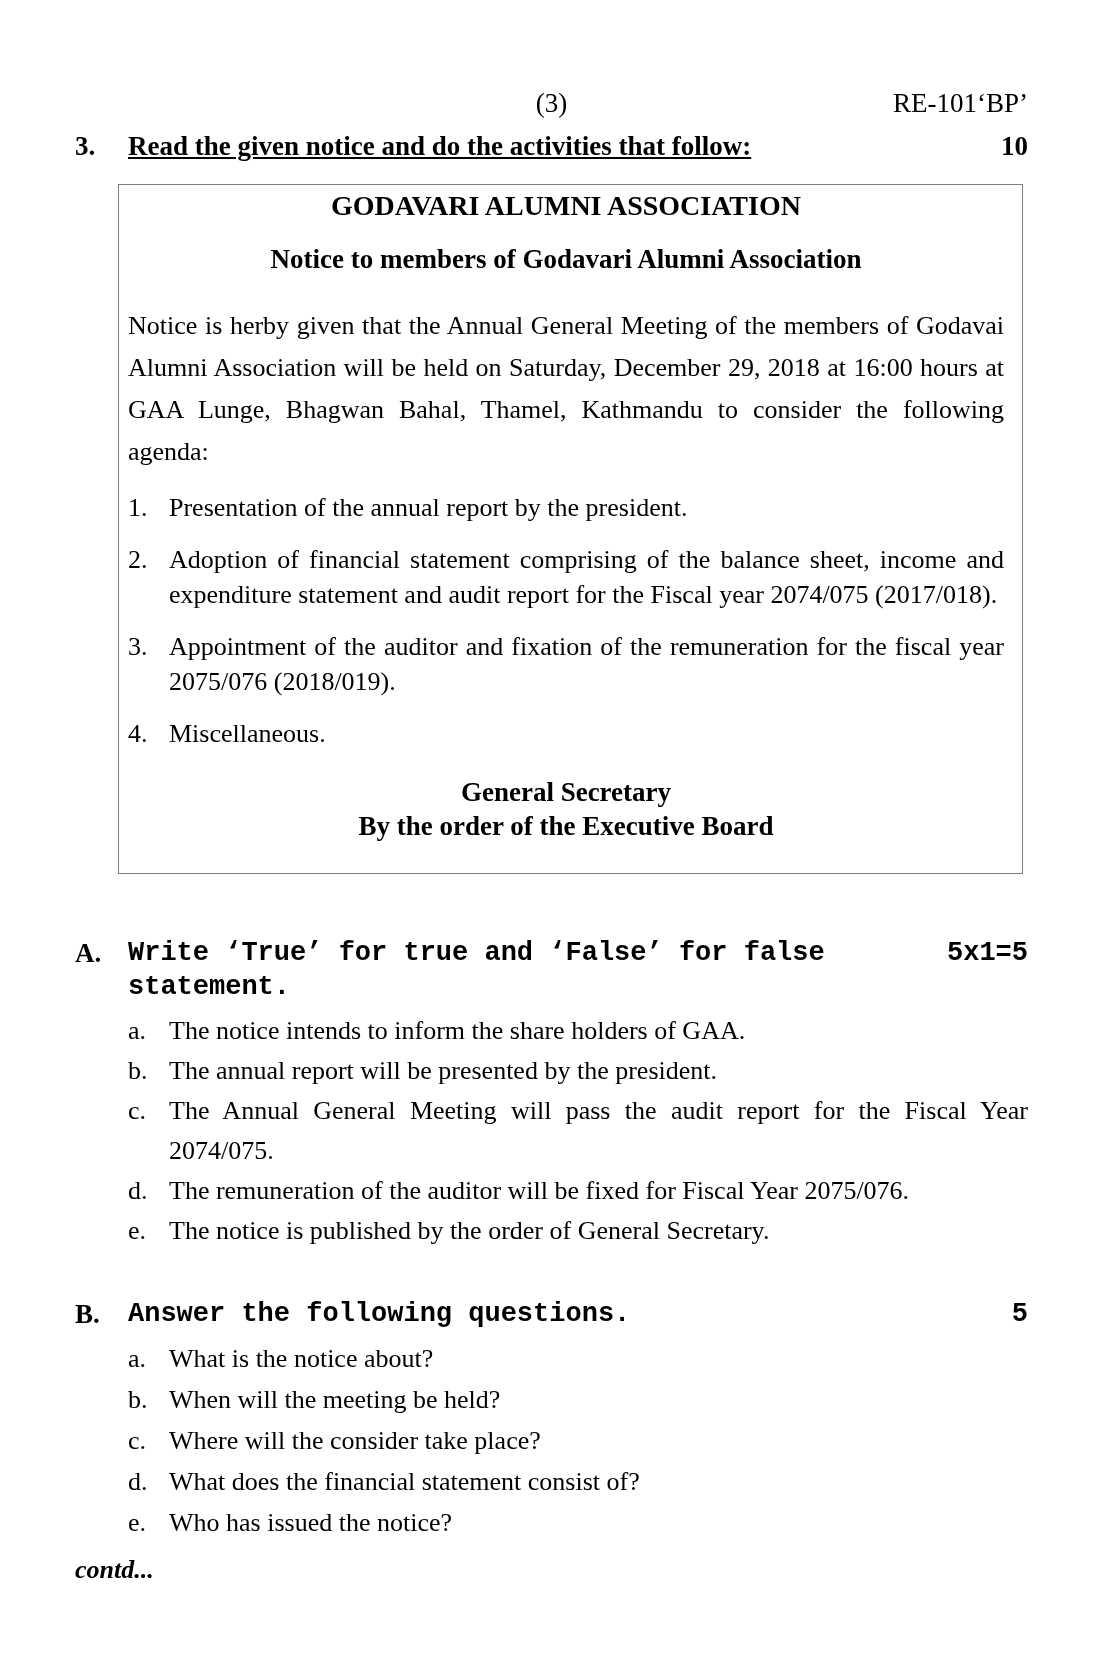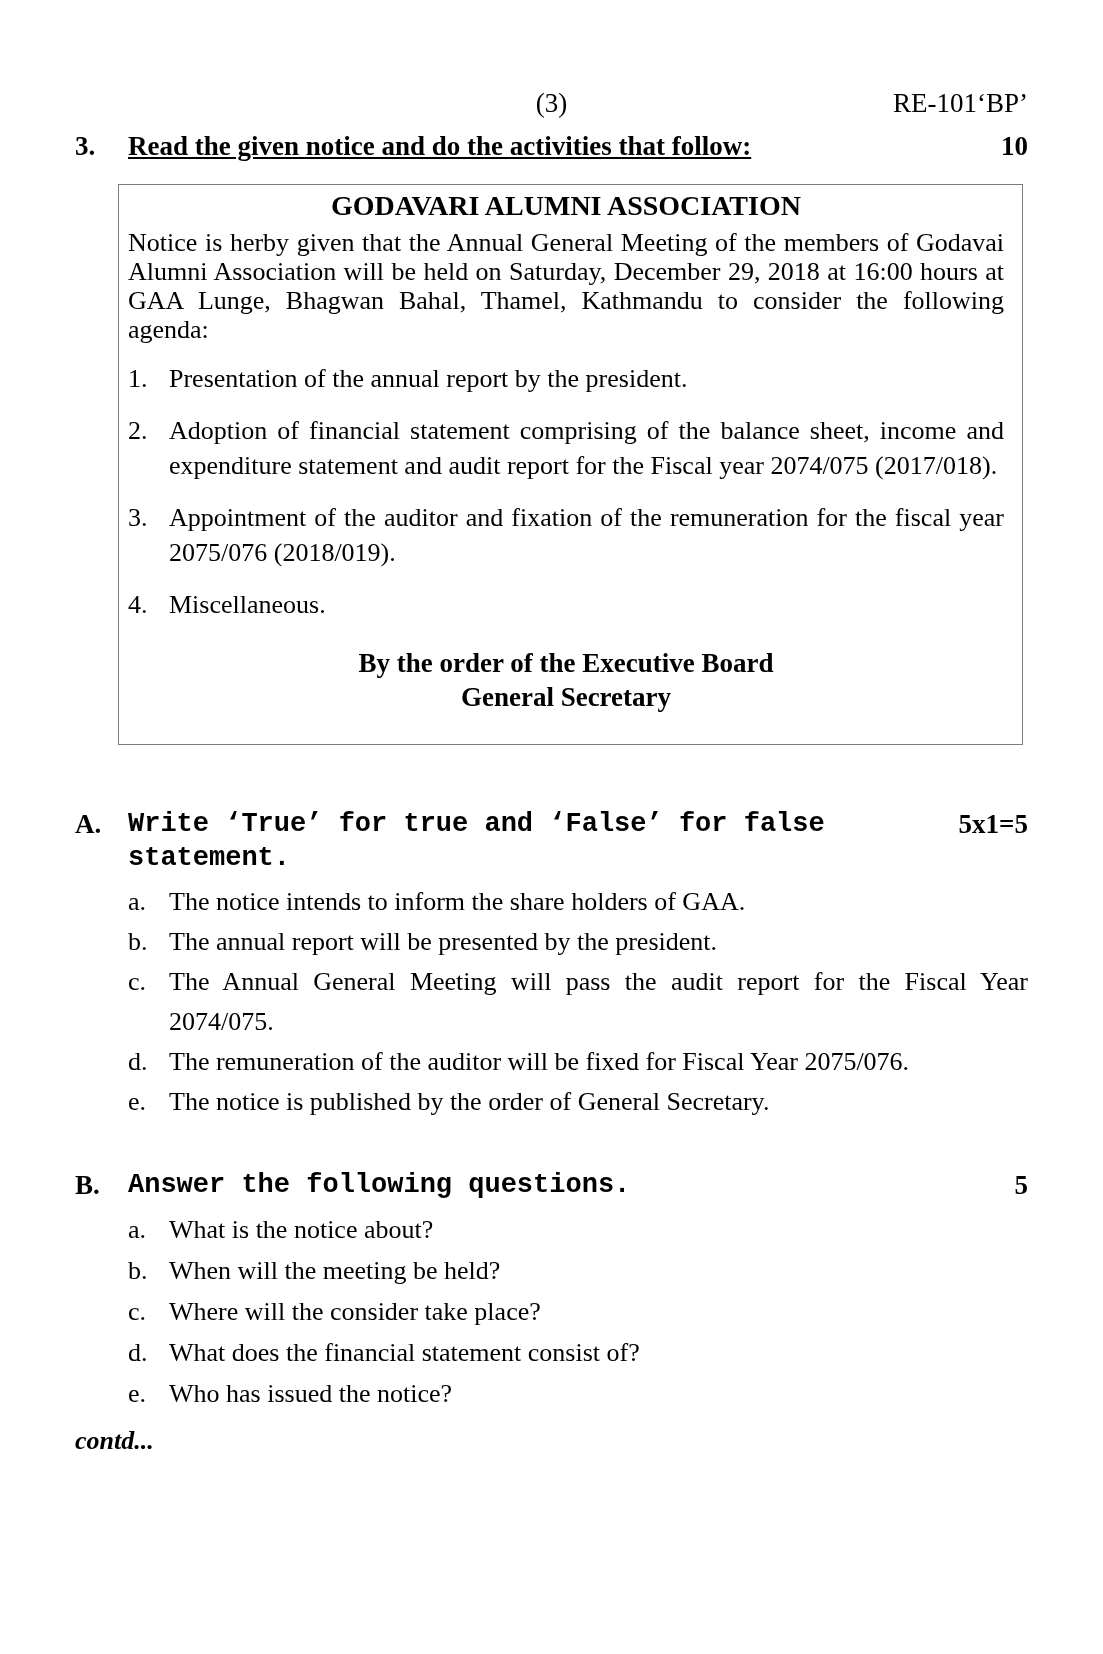--- a/index.html
+++ b/index.html
@@ -59,23 +59,23 @@
     margin-top: 4px;
   }
   .notice-subtitle {
     text-align: center;
     font-weight: 700;
     font-size: 27px;
     line-height: 34px;
     margin-top: 19px;
   }
   .notice-body {
-    margin-top: 5px;
-    font-size: 26px;
-    line-height: 29px;
+    margin-top: 29px;
+    font-size: 26px;
+    line-height: 42px;
     text-align: justify;
   }
   .agenda { margin-top: 0; }
   .agenda-item {
     display: flex;
     margin-top: 17px;
     font-size: 26px;
     line-height: 35px;
   }
   .agenda-num { width: 41px; flex: none; }
@@ -91,21 +91,21 @@
   .section-row {
     display: flex;
     font-size: 27px;
     font-weight: 700;
     line-height: 34px;
   }
   .section-a { margin-top: 62px; }
   .section-b { margin-top: 46px; }
   .section-label { width: 53px; flex: none; }
   .section-title { flex: 1; font-family: Liberation Mono, monospace; }
-  .section-marks { flex: none; }
+  .section-marks { flex: none; font-family: Liberation Mono, monospace; }
   .items { margin: 7px 0 0 53px; }
   .item {
     display: flex;
     font-size: 26px;
     line-height: 40px;
   }
   .item-letter { width: 41px; flex: none; }
   .item-text { flex: 1; text-align: justify; }
   .items-b .item { line-height: 41px; }
   
@@ -127,20 +127,21 @@
   </div>
 
   <div class="q-row">
     <span class="q-num">3.</span>
     <span class="q-text">Read the given notice and do the activities that follow:</span>
     <span class="q-marks">10</span>
   </div>
 
   <div class="notice-box">
     <div class="notice-title">GODAVARI ALUMNI ASSOCIATION</div>
+    <div class="notice-subtitle">Notice to members of Godavari Alumni Association</div>
     <p class="notice-body">Notice is herby given that the Annual General Meeting of the members of Godavai Alumni Association will be held on Saturday, December 29, 2018 at 16:00 hours at GAA Lunge, Bhagwan Bahal, Thamel, Kathmandu to consider the following agenda:</p>
 
     <div class="agenda">
       <div class="agenda-item">
         <span class="agenda-num">1.</span>
         <span class="agenda-text">Presentation of the annual report by the president.</span>
       </div>
       <div class="agenda-item">
         <span class="agenda-num">2.</span>
         <span class="agenda-text">Adoption of financial statement comprising of the balance sheet, income and expenditure statement and audit report for the Fiscal year 2074/075 (2017/018).</span>
@@ -149,22 +150,22 @@
         <span class="agenda-num">3.</span>
         <span class="agenda-text">Appointment of the auditor and fixation of the remuneration for the fiscal year 2075/076 (2018/019).</span>
       </div>
       <div class="agenda-item">
         <span class="agenda-num">4.</span>
         <span class="agenda-text">Miscellaneous.</span>
       </div>
     </div>
 
     <div class="notice-footer">
+      <div>General Secretary</div>
       <div>By the order of the Executive Board</div>
-      <div>General Secretary</div>
     </div>
   </div>
 
   <div class="section-row section-a">
     <span class="section-label">A.</span>
     <span class="section-title">Write ‘True’ for true and ‘False’ for false statement.</span>
     <span class="section-marks">5x1=5</span>
   </div>
   <div class="items items-a">
     <div class="item">

